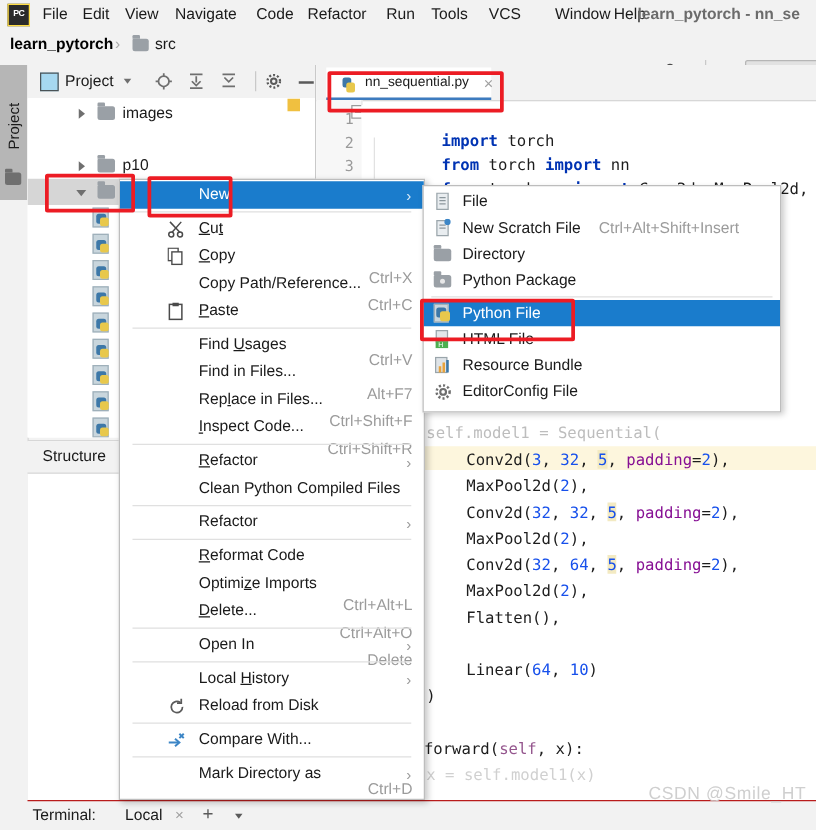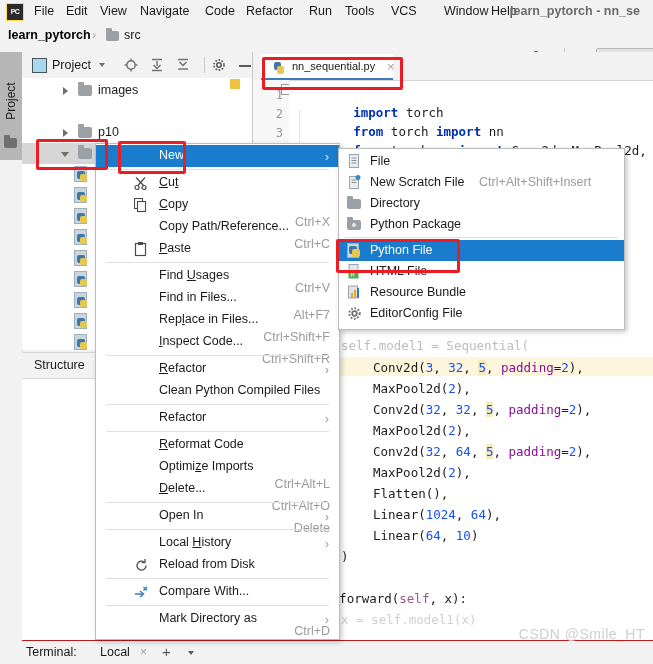--- a/index.html
+++ b/index.html
@@ -327,21 +327,20 @@
       <div class="hl-row" style="top:273px"></div>
 
       <div class="cline" style="top:254px;left:52px;color:#bdbdbd">self.model1 = Sequential(</div>
       <div class="cline" style="top:276px;left:84px">Conv2d(<span class="n">3</span>, <span class="n">32</span>, <span class="n numhl">5</span>, <span class="kw2">padding</span>=<span class="n">2</span>),</div>
       <div class="cline" style="top:297px;left:84px">MaxPool2d(<span class="n">2</span>),</div>
       <div class="cline" style="top:318px;left:84px">Conv2d(<span class="n">32</span>, <span class="n">32</span>, <span class="n numhl">5</span>, <span class="kw2">padding</span>=<span class="n">2</span>),</div>
       <div class="cline" style="top:339px;left:84px">MaxPool2d(<span class="n">2</span>),</div>
       <div class="cline" style="top:360px;left:84px">Conv2d(<span class="n">32</span>, <span class="n">64</span>, <span class="n numhl">5</span>, <span class="kw2">padding</span>=<span class="n">2</span>),</div>
       <div class="cline" style="top:381px;left:84px">MaxPool2d(<span class="n">2</span>),</div>
       <div class="cline" style="top:402px;left:84px">Flatten(),</div>
-      <div class="cline" style="top:423px;left:84px">Linear(<span class="n">1024</span>, <span class="n">64</span>),</div>
       <div class="cline" style="top:444px;left:84px">Linear(<span class="n">64</span>, <span class="n">10</span>)</div>
       <div class="cline" style="top:465px;left:52px">)</div>
       <div class="cline" style="top:507px;left:20px"><span class="k">def</span> forward(<span class="selfk">self</span>, x):</div>
       <div class="cline" style="top:528px;left:52px;color:#d0d0d0">x = self.model1(x)</div>
     </div>
 
     <div style="position:absolute;left:340px;top:200px;font-family:'DejaVu Sans Mono',monospace;font-size:12.5px;color:#1d1d1d;">mmar</div>
 
   </div>
 

